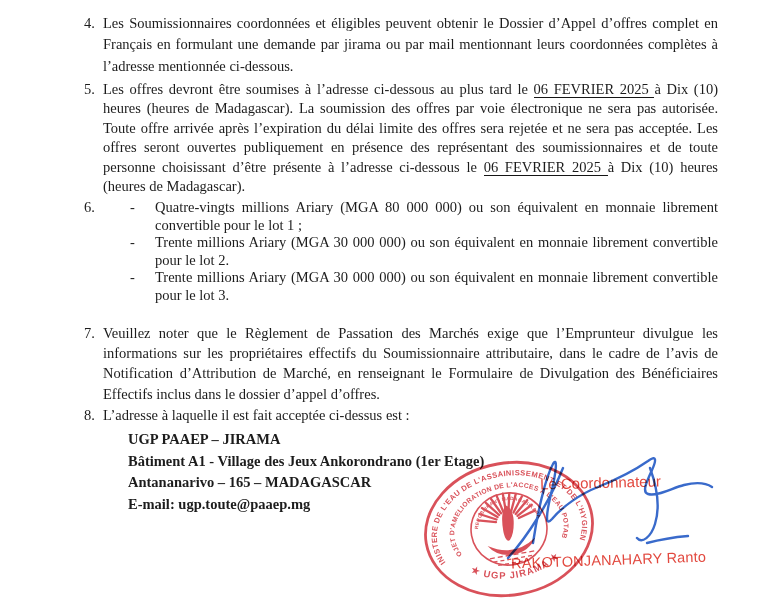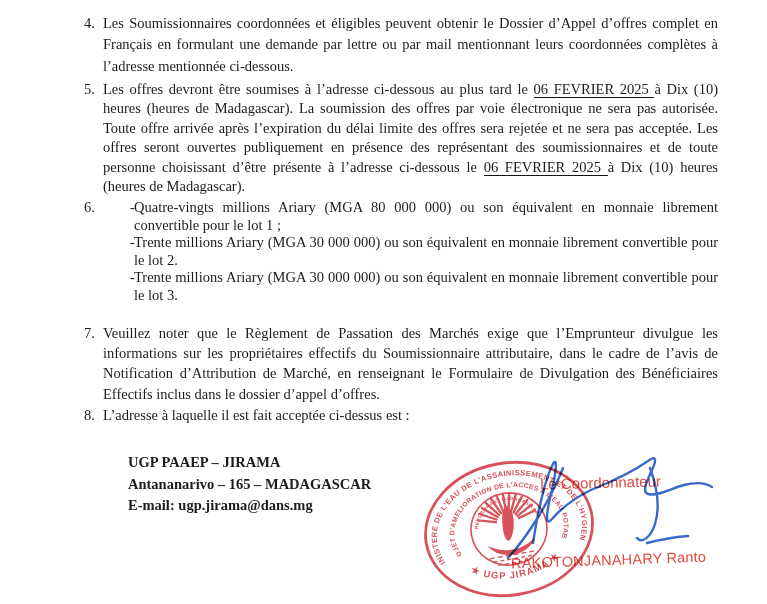--- a/index.html
+++ b/index.html
@@ -9,39 +9,39 @@
   .item .num{position:absolute;left:-19px;top:0;}
   .i4{top:13px;line-height:21.4px;}
   .i5{top:80px;line-height:19.4px;}
   .i6{top:199px;line-height:17.6px;}
   .i7{top:323px;line-height:20.2px;}
   .i8{top:405px;line-height:21px;}
   .b{font-weight:normal;}
   .u{border-bottom:1.8px solid #151515;}
   .sub{position:relative;}
   .sub .dash{position:absolute;left:27px;top:0;}
-  .sub .sbody{margin-left:31px;text-align:justify;}
-  .address{position:absolute;left:128px;top:452px;font-weight:bold;line-height:21.6px;}
+  .sub .sbody{margin-left:52px;text-align:justify;}
+  .address{position:absolute;left:128px;top:429px;font-weight:bold;line-height:21.6px;}
   .overlay{position:absolute;left:0;top:0;pointer-events:none;}
   .sig-title{position:absolute;left:540px;top:474px;font-family:"Liberation Sans",sans-serif;
              font-size:15px;transform:rotate(-1.5deg);mix-blend-mode:multiply;}
   .sig-name{position:absolute;left:511px;top:552px;font-family:"Liberation Sans",sans-serif;
             font-size:14.5px;transform:rotate(-2deg);letter-spacing:.2px;mix-blend-mode:multiply;}
   .stamp-svg{mix-blend-mode:multiply;opacity:.93;}
   .sig-svg{mix-blend-mode:multiply;opacity:.95;}
 </style>
 </head>
 <body>
 
 <div class="page">
 
   <div>
       <div class="item i4">
         <span class="num">4.</span>
-        <div><span>Les Soumissionnaires coordonnées et éligibles peuvent obtenir le Dossier d’Appel d’offres complet en </span><span class="b">Français</span><span> en formulant une demande par lettre ou par mail mentionnant leurs coordonnées complètes à l’adresse mentionnée ci-dessous.</span></div>
+        <div><span>Les Soumissionnaires coordonnées et éligibles peuvent obtenir le Dossier d’Appel d’offres complet en </span><span class="b">Français</span><span> en formulant une demande par jirama ou par mail mentionnant leurs coordonnées complètes à l’adresse mentionnée ci-dessous.</span></div>
       </div>
       <div class="item i5">
         <span class="num">5.</span>
         <div><span>Les offres devront être soumises à l’adresse ci-dessous au plus tard le </span><span class="b u">06 FEVRIER 2025 </span><span class="b">à Dix (10) heures (heures de Madagascar).</span><span> La soumission des offres par voie électronique </span><span class="b">ne sera pas autorisée</span><span>. Toute offre arrivée après l’expiration du délai limite des offres sera rejetée et ne sera pas acceptée. Les offres seront ouvertes publiquement en présence des représentant des soumissionnaires et de toute personne choisissant d’être présente à l’adresse ci-dessous le </span><span class="b u">06 FEVRIER 2025 </span><span class="b">à Dix (10) heures (heures de Madagascar).</span></div>
       </div>
       <div class="item i6">
         <span class="num">6.</span>
         <div class="sub">
           <span class="dash">-</span>
           <div class="sbody"><span class="b">Quatre-vingts millions Ariary (MGA 80 000 000)</span><span> ou son équivalent en monnaie librement convertible pour le lot 1 ;</span></div>
@@ -60,22 +60,23 @@
         <div><span>Veuillez noter que le Règlement de Passation des Marchés exige que l’Emprunteur divulgue les informations sur les propriétaires effectifs du Soumissionnaire attributaire, dans le cadre de l’avis de Notification d’Attribution de Marché, en renseignant le Formulaire de Divulgation des Bénéficiaires Effectifs inclus dans le dossier d’appel d’offres.</span></div>
       </div>
       <div class="item i8">
         <span class="num">8.</span>
         <div><span>L’adresse à laquelle il est fait acceptée ci-dessus est :</span></div>
       </div>
     </div>
 
   <div class="address">
       <div>UGP PAAEP – JIRAMA</div>
+      <div>Bâtiment A1 - Village des Jeux Ankorondrano (1er Etage)</div>
       <div>Antananarivo – 165 – MADAGASCAR</div>
-      <div>E-mail: ugp.jirama@dans.mg</div>
+      <div>E-mail: ugp.toute@paaep.mg</div>
     </div>
 
   <div class="sig-title" style="color: rgb(226, 73, 63);">Le Coordonnateur</div>
   <div class="sig-name" style="color: rgb(226, 73, 63);">RAKOTONJANAHARY Ranto</div>
 
   <svg class="overlay stamp-svg" width="767" height="604" viewBox="0 0 767 604">
     <g transform="translate(421,459) rotate(-10 88 70)" font-family="Liberation Sans, sans-serif" fill="#d6444d">
       <g fill="none" stroke="#d6444d">
         <ellipse cx="88" cy="70" rx="84" ry="66" stroke-width="2.8"></ellipse>
         <ellipse cx="88" cy="70" rx="38" ry="36" stroke-width="1.6"></ellipse>

